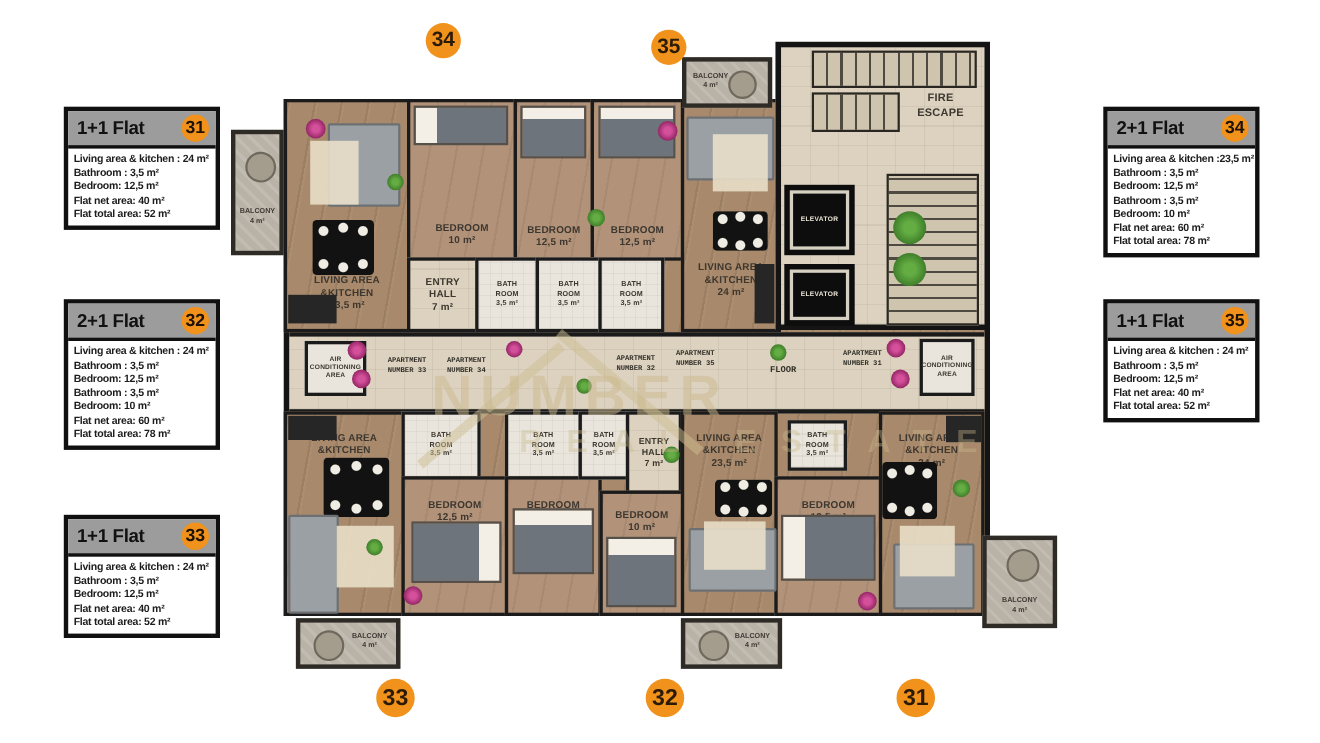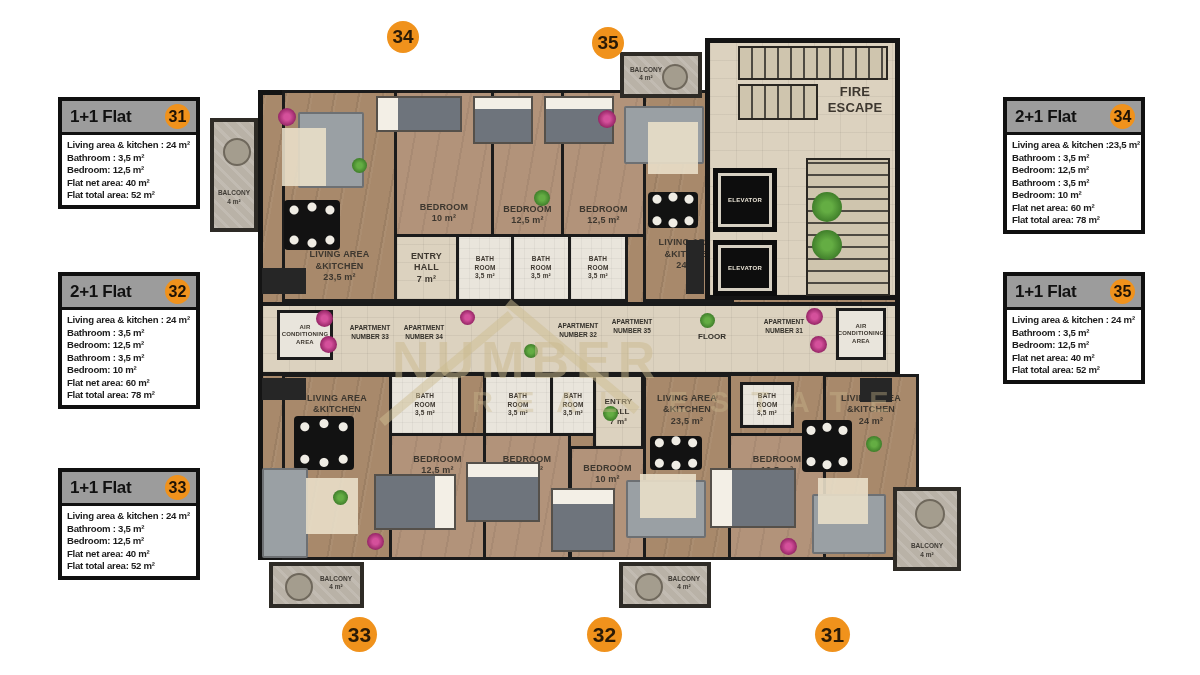--- a/index.html
+++ b/index.html
@@ -19,39 +19,39 @@
   
   .marker{position:absolute;border-radius:50%;background:#f0921c;display:flex;align-items:center;
           justify-content:center;font-weight:bold;color:#2a1a06;}
 
   
   .blk{position:absolute;box-sizing:border-box;}
   .wood{background:#a8896b;background-image:repeating-linear-gradient(100deg,rgba(0,0,0,0.07) 0 2px,rgba(255,255,255,0.04) 2px 4px,transparent 4px 24px);}
   .wood2{background:#b2937a;background-image:repeating-linear-gradient(100deg,rgba(0,0,0,0.06) 0 2px,transparent 2px 24px);}
   .tile{background:#dcd2bf;background-image:repeating-linear-gradient(0deg,rgba(0,0,0,0.05) 0 1px,transparent 1px 18px),repeating-linear-gradient(90deg,rgba(0,0,0,0.05) 0 1px,transparent 1px 26px);}
   .bathf{background:#e9e5dc;background-image:repeating-linear-gradient(0deg,rgba(0,0,0,0.04) 0 1px,transparent 1px 10px),repeating-linear-gradient(90deg,rgba(0,0,0,0.04) 0 1px,transparent 1px 10px);}
-  .room{border:3px solid #1b1b1b;display:flex;align-items:center;justify-content:center;text-align:center;margin-left:24px;}
+  .room{border:3px solid #1b1b1b;display:flex;align-items:center;justify-content:center;text-align:center;}
   .rlabel{white-space:pre-line;font-weight:bold;color:#3d372f;font-size:9px;line-height:1.25;letter-spacing:0.2px;}
   .rlabel.sm{font-size:6.5px;line-height:1.3;}
   .rlabel.xs{font-size:6px;line-height:1.25;}
 
   .balc{position:absolute;background:#b9b2a7;background-image:repeating-linear-gradient(45deg,rgba(255,255,255,0.12) 0 3px,transparent 3px 9px);
         border:4px solid #2e2b26;box-sizing:border-box;}
   .btable{position:absolute;border-radius:50%;background:#a49d8e;border:2px solid #6f685c;}
   .blabel{position:absolute;font-weight:bold;font-size:6.5px;color:#3f3b35;white-space:pre-line;text-align:center;line-height:1.3;}
 
   .stairs-v{background:#cfc5ae;background-image:repeating-linear-gradient(90deg,transparent 0 11px,#4e4a42 11px 13px);border:2px solid #2a2722;}
   .stairs-h{background:#cfc5ae;background-image:repeating-linear-gradient(0deg,transparent 0 10px,#4e4a42 10px 12px);border:2px solid #2a2722;}
 
   .elev{position:absolute;background:#0d0d0d;padding:5px;box-sizing:border-box;}
   .elev-in{width:100%;height:100%;border:3px solid #d6d0c2;background:#0d0d0d;display:flex;align-items:center;justify-content:center;box-sizing:border-box;}
   .elev-label{color:#ece6d8;font-size:6px;font-weight:bold;letter-spacing:0.3px;}
 
   .acbox{position:absolute;background:#e9e5dc;border:3px solid #1b1b1b;display:flex;align-items:center;justify-content:center;text-align:center;box-sizing:border-box;}
-  .doorlbl{position:absolute;font-size:6.5px;font-weight:bold;color:#33302a;white-space:pre-line;text-align:center;line-height:1.35;}
+  .doorlbl{position:absolute;font-size:6.5px;font-weight:bold;color:#33302a;white-space:pre-line;text-align:center;line-height:1.35;font-family:Liberation Mono, monospace;}
 
   
   .bed{position:absolute;border:2px solid #55504a;box-sizing:border-box;}
   .bed.ph-left{background:linear-gradient(90deg,#f3efe6 0 24%,#6e747c 24% 100%);}
   .bed.ph-top{background:linear-gradient(180deg,#f3efe6 0 24%,#6e747c 24% 100%);}
   .bed.ph-right{background:linear-gradient(270deg,#f3efe6 0 24%,#6e747c 24% 100%);}
   .dtable{position:absolute;background-color:#121212;border-radius:4px;
     background-image:
       radial-gradient(circle at 18% 20%,#efece4 0 4px,transparent 5px),
       radial-gradient(circle at 50% 14%,#efece4 0 4px,transparent 5px),
@@ -189,21 +189,21 @@
   </div>
   <div class="blk room bathf" style="left:544px;top:234px;width:60px;height:68px;">
     <span class="rlabel sm">BATH
 ROOM
 3,5 m²</span>
   </div>
 
   <div class="blk tile" style="left:705px;top:38px;width:195px;height:262px;border:5px solid #141414;"></div>
   <div class="blk stairs-v" style="left:738px;top:46px;width:150px;height:34px;"></div>
   <div class="blk stairs-v" style="left:738px;top:84px;width:80px;height:36px;"></div>
-  <div class="blk rlabel" style="left:822px;top:84px;width:66px;font-size:13px;text-align:center;">FIRE
+  <div class="blk rlabel" style="left:822px;top:84px;width:66px;font-size:10px;text-align:center;">FIRE
 ESCAPE</div>
   <div class="elev" style="left:713px;top:168px;width:64px;height:64px;">
     <div class="elev-in">
       <span class="elev-label">ELEVATOR</span>
     </div>
   </div>
   <div class="elev" style="left:713px;top:240px;width:64px;height:56px;">
     <div class="elev-in">
       <span class="elev-label">ELEVATOR</span>
     </div>

